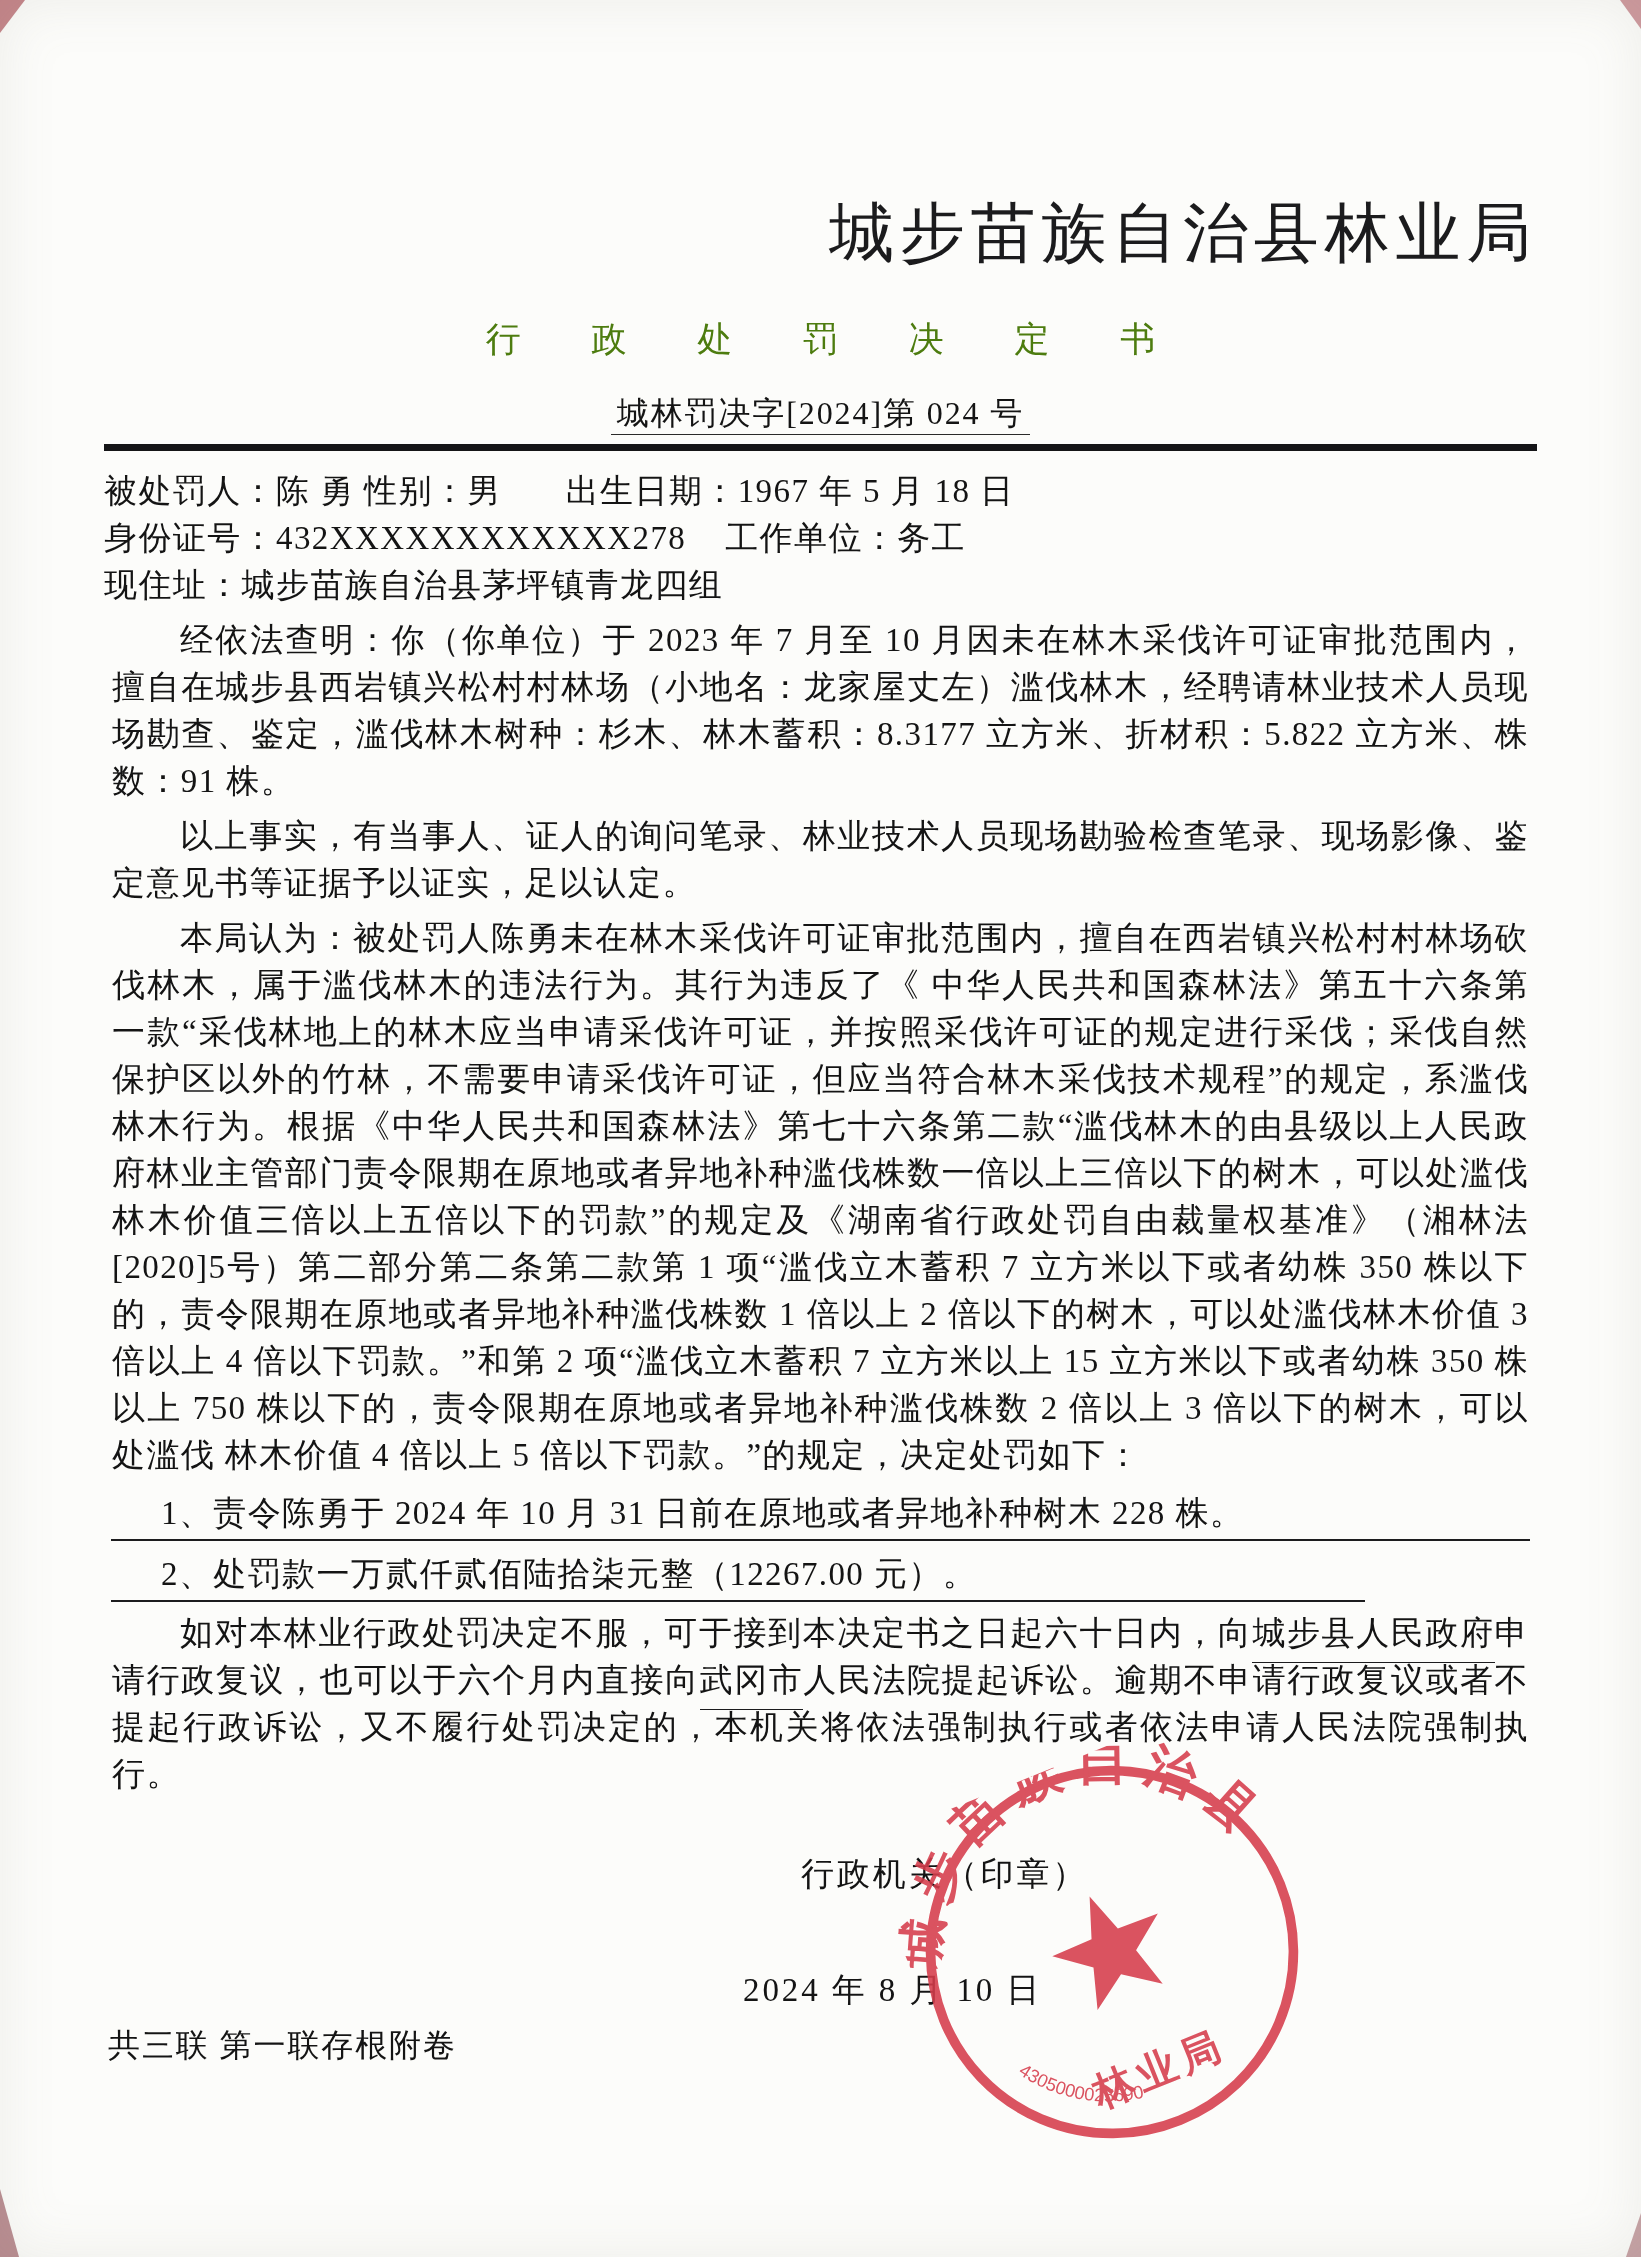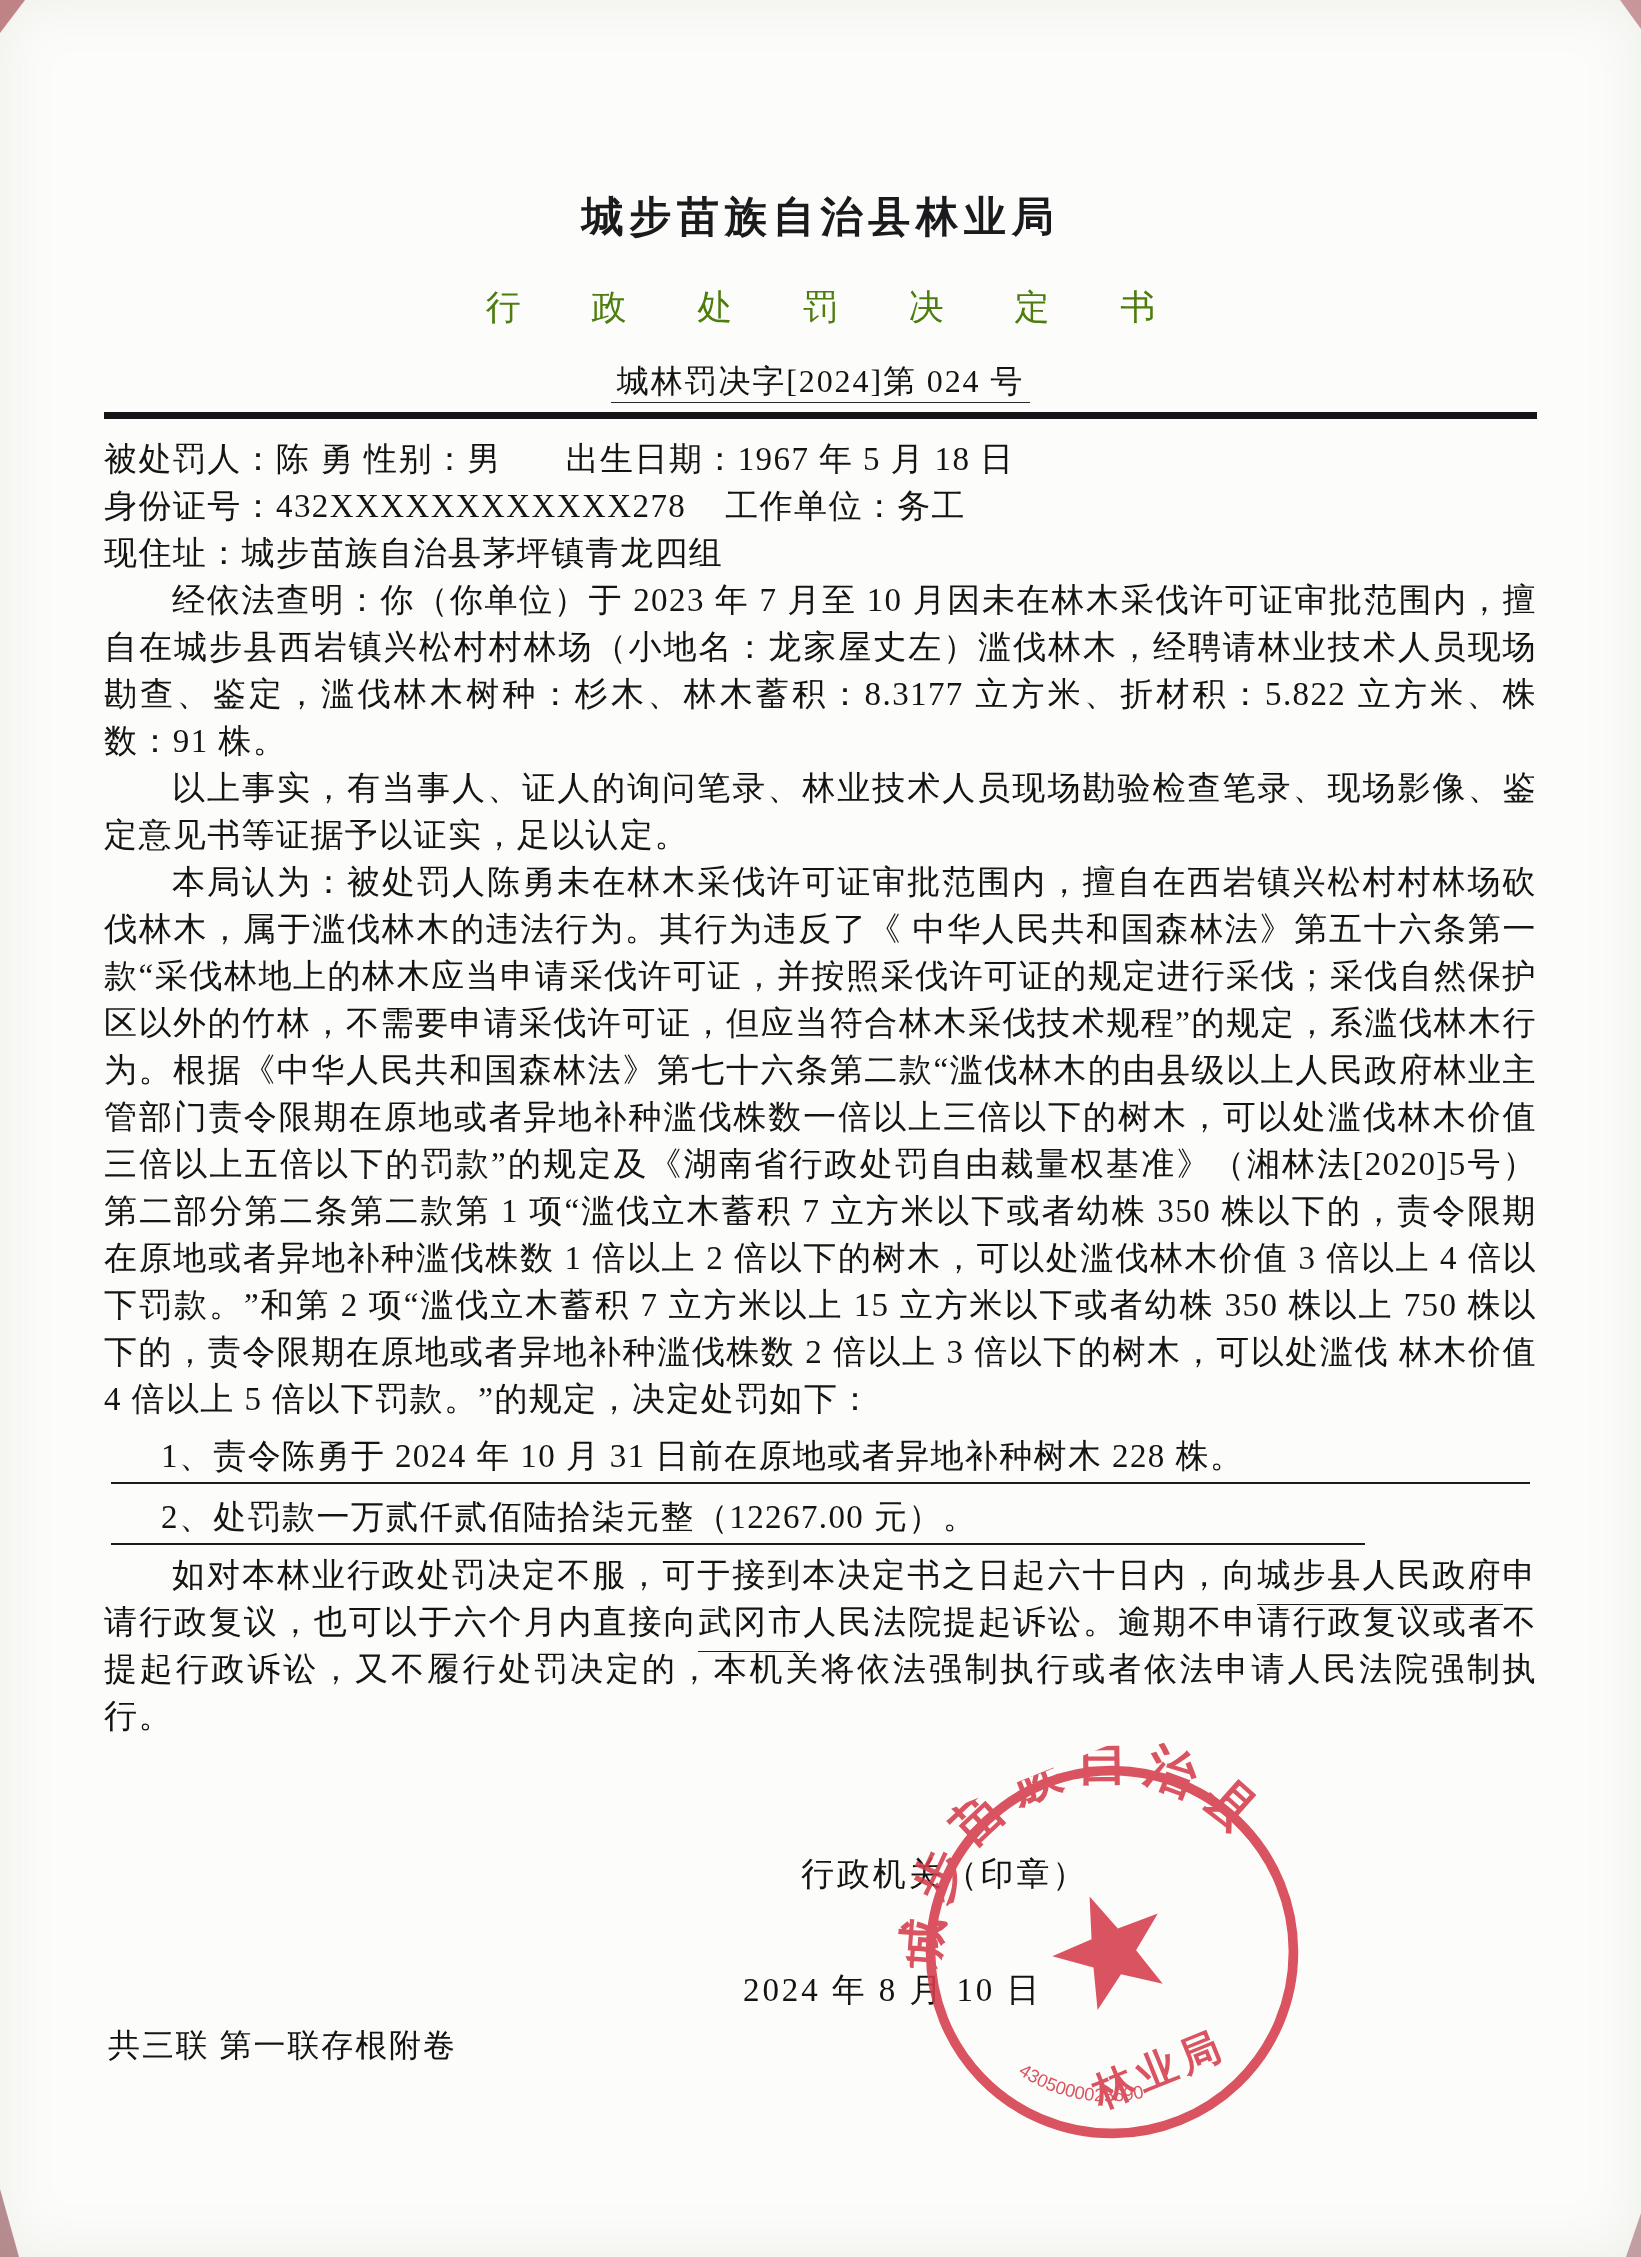--- a/index.html
+++ b/index.html
@@ -8,40 +8,40 @@
     width:1641px;height:2257px;
     margin:0 auto;
     background:#fcfcfa;
     font-family:"Liberation Serif","DejaVu Serif",serif;
     color:#141414;
     overflow:hidden;
     box-shadow:inset 0 0 58px rgba(120,120,110,.12);
   }
   .content{padding:189px 104px 0 104px;}
   .org-title{
-    text-align:center;
+    text-align:right;
     font-family:"Liberation Sans","DejaVu Sans",sans-serif;
-    font-weight:bold;font-size:42px;letter-spacing:5.8px;
+    font-weight:normal;font-size:65px;letter-spacing:5.8px;
     color:#1b1b1d;
   }
   .doc-title{
     text-align:center;font-weight:normal;
     font-size:35px;letter-spacing:31px;text-indent:31px;
     margin-top:39px;color:#4d7c0f;
   }
   .doc-number{
     text-align:center;font-size:32px;margin-top:29px;letter-spacing:1.9px;
   }
   .doc-number span{border-bottom:1.9px solid #2a2a2a;padding:0 5.8px 2.9px 5.8px;}
   .rule{height:7.7px;background:#151517;margin-top:7.7px;}
   .info{font-size:33px;line-height:47px;margin-top:17px;letter-spacing:1.4px;}
   .info .gap-lg{display:inline-block;width:64px;}
   .info .gap-md{display:inline-block;width:39px;}
   .body-text{font-size:33px;line-height:47px;letter-spacing:1.4px;text-align:justify;}
-  .para{text-indent:68px;margin:0;}
+  .para{text-indent:68px;margin:8px;}
   .pen-item{
     margin:7px;padding-left:50px;
     border-bottom:2.9px solid #1c1c1e;
     line-height:52px;
   }
   .pen-item.second{width:84%;}
   .uline{border-bottom:1.9px solid #1c1c1e;padding-bottom:11px;}
   .sign-agency{position:absolute;left:761px;top:1852px;font-size:33px;letter-spacing:2.9px;margin-left:40px;}
   .sign-date{position:absolute;left:743px;top:1968px;font-size:33px;letter-spacing:2.9px;}
   .copy-note{position:absolute;left:108px;top:2024px;font-size:32px;letter-spacing:1.9px;}

